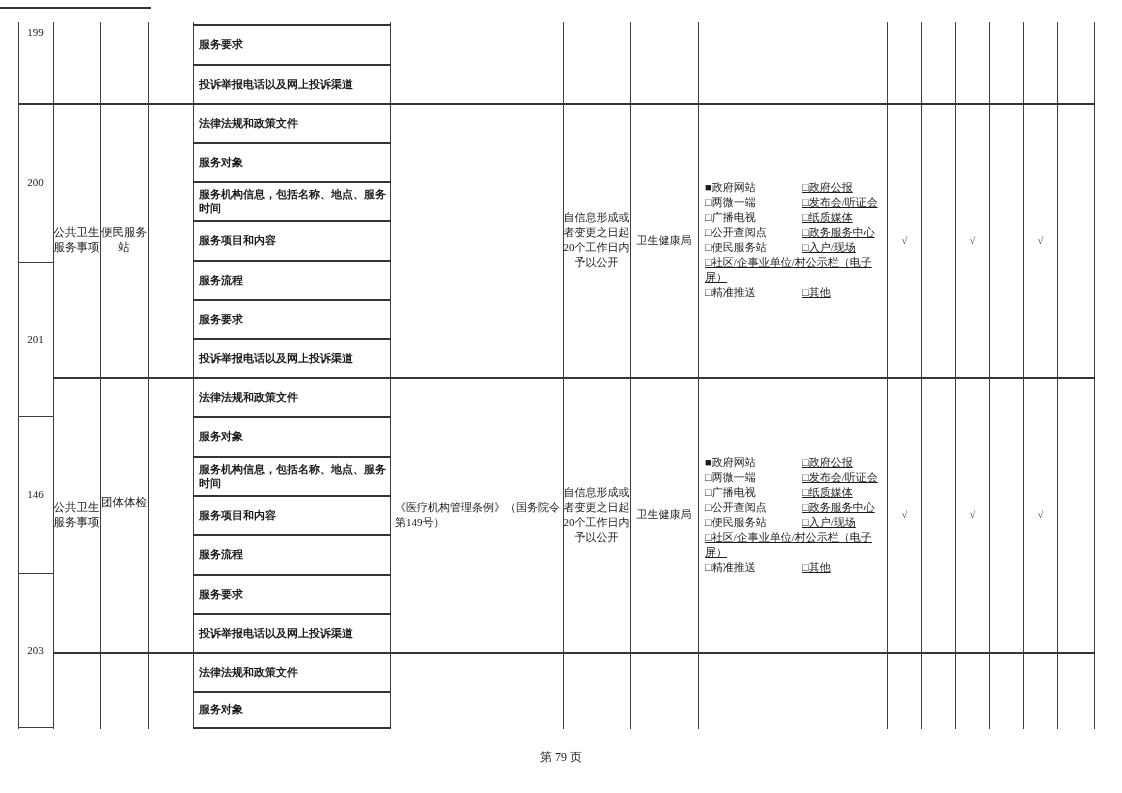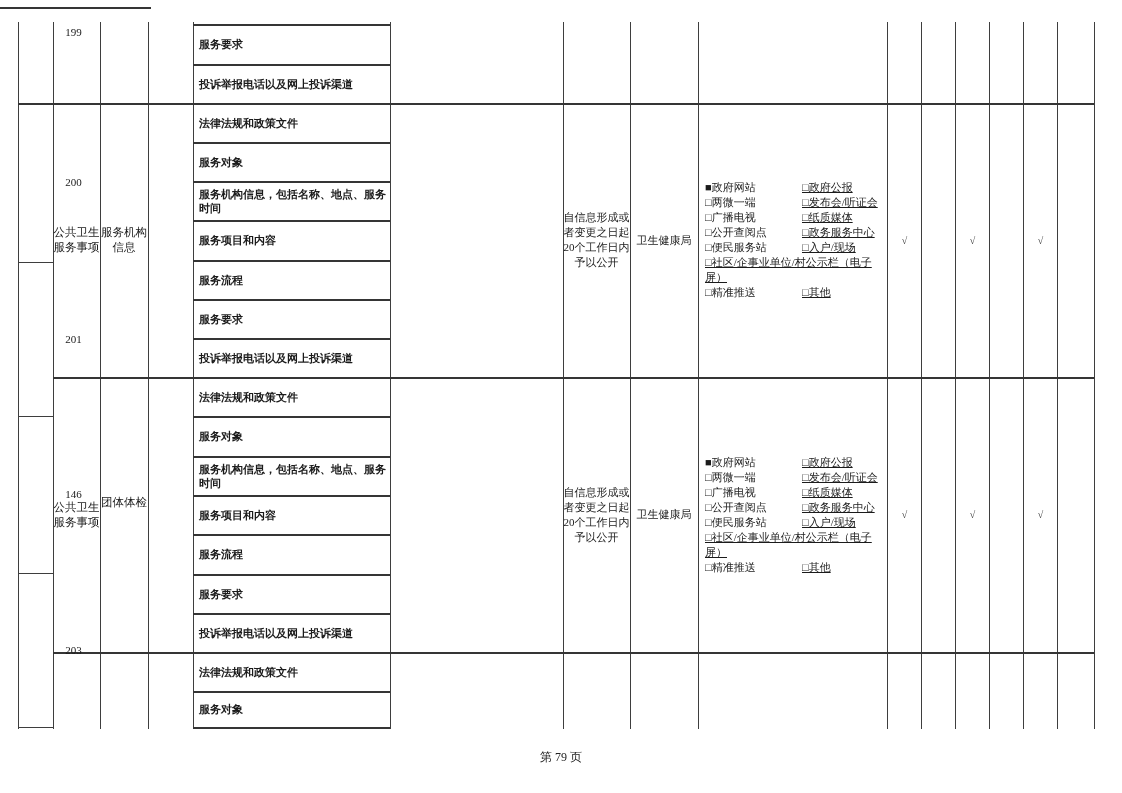--- a/index.html
+++ b/index.html
@@ -2,21 +2,21 @@
 <html><head>
 <meta charset="utf-8">
 <style>
   html,body{margin:0;padding:0;background:#ffffff;}
   #page{position:relative;width:1122px;height:793px;background:#ffffff;overflow:hidden;
         font-family:"Liberation Serif","DejaVu Serif",serif;color:#1b1b1b;font-size:11px;}
   .vl{position:absolute;top:22px;height:707px;width:1px;background:#3e3e3e;}
   .hl{position:absolute;height:1px;background:#3e3e3e;}
   .hl2{position:absolute;height:2px;background:#353535;}
   .cell{position:absolute;display:flex;align-items:center;box-sizing:border-box;line-height:15px;}
-  .num{left:18px;width:35px;justify-content:center;margin-left:38px;}
+  .num{left:18px;width:35px;justify-content:center;}
   .cat{left:53px;width:47px;justify-content:center;text-align:center;font-size:11.5px;}
   .itm{left:100px;width:48px;justify-content:center;text-align:center;font-size:11.5px;}
   .det{left:193px;width:197px;padding:0 2px 0 6px;line-height:14px;font-weight:bold;}
   .leg{left:390px;width:173px;padding:0 2px 0 5px;}
   .tim{left:563px;width:67px;justify-content:center;text-align:center;}
   .agn{left:630px;width:68px;justify-content:center;}
   .chn{left:698px;width:189px;padding:0 5px 0 7px;}
   .chn .inner{width:100%;}
   .chl{line-height:15px;white-space:normal;text-decoration:underline;}
   .chL{display:inline-block;width:97px;}
@@ -73,21 +73,21 @@
   <div class="cell num" style="top:22px;height:20px">199</div>
   <div class="cell num" style="top:103px;height:159px">200</div>
   <div class="cell num" style="top:262px;height:154px">201</div>
   <div class="cell num" style="top:416px;height:157px">146</div>
   <div class="cell num" style="top:573px;height:155px">203</div>
 
   <div class="cell det" style="top:24px;height:40px">服务要求</div>
   <div class="cell det" style="top:64px;height:39px">投诉举报电话以及网上投诉渠道</div>
 
   <div class="cell cat" style="top:103px;height:274px">公共卫生服务事项</div>
-  <div class="cell itm" style="top:103px;height:274px">服务机构信息</div>
+  <div class="cell itm" style="top:103px;height:274px">便民服务站</div>
   <div class="cell det" style="top:103px;height:39px">法律法规和政策文件</div>
   <div class="cell det" style="top:142px;height:39px">服务对象</div>
   <div class="cell det" style="top:181px;height:39px">服务机构信息，包括名称、地点、服务时间</div>
   <div class="cell det" style="top:220px;height:40px">服务项目和内容</div>
   <div class="cell det" style="top:260px;height:39px">服务流程</div>
   <div class="cell det" style="top:299px;height:39px">服务要求</div>
   <div class="cell det" style="top:338px;height:39px">投诉举报电话以及网上投诉渠道</div>
   <div class="cell tim" style="top:103px;height:274px">自信息形成或者变更之日起20个工作日内予以公开</div>
   <div class="cell agn" style="top:103px;height:274px">卫生健康局</div>
   <div class="cell chn" style="top:103px;height:274px">
@@ -110,20 +110,21 @@
 
   <div class="cell cat" style="top:377px;height:275px">公共卫生服务事项</div>
   <div class="cell itm" style="top:377px;height:251px">团体体检</div>
   <div class="cell det" style="top:377px;height:39px">法律法规和政策文件</div>
   <div class="cell det" style="top:416px;height:40px">服务对象</div>
   <div class="cell det" style="top:456px;height:39px">服务机构信息，包括名称、地点、服务时间</div>
   <div class="cell det" style="top:495px;height:39px">服务项目和内容</div>
   <div class="cell det" style="top:534px;height:40px">服务流程</div>
   <div class="cell det" style="top:574px;height:39px">服务要求</div>
   <div class="cell det" style="top:613px;height:39px">投诉举报电话以及网上投诉渠道</div>
+  <div class="cell leg" style="top:377px;height:275px">《医疗机构管理条例》（国务院令第149号）</div>
   <div class="cell tim" style="top:377px;height:275px">自信息形成或者变更之日起20个工作日内予以公开</div>
   <div class="cell agn" style="top:377px;height:275px">卫生健康局</div>
   <div class="cell chn" style="top:377px;height:275px">
     <div class="inner">
       <div class="chl"><span class="chL">■政府网站</span><span>□政府公报</span></div>
       <div class="chl"><span class="chL">□两微一端</span><span>□发布会/听证会</span></div>
       <div class="chl"><span class="chL">□广播电视</span><span>□纸质媒体</span></div>
       <div class="chl"><span class="chL">□公开查阅点</span><span>□政务服务中心</span></div>
       <div class="chl"><span class="chL">□便民服务站</span><span>□入户/现场</span></div>
       <div class="chl">□社区/企事业单位/村公示栏（电子屏）</div>

